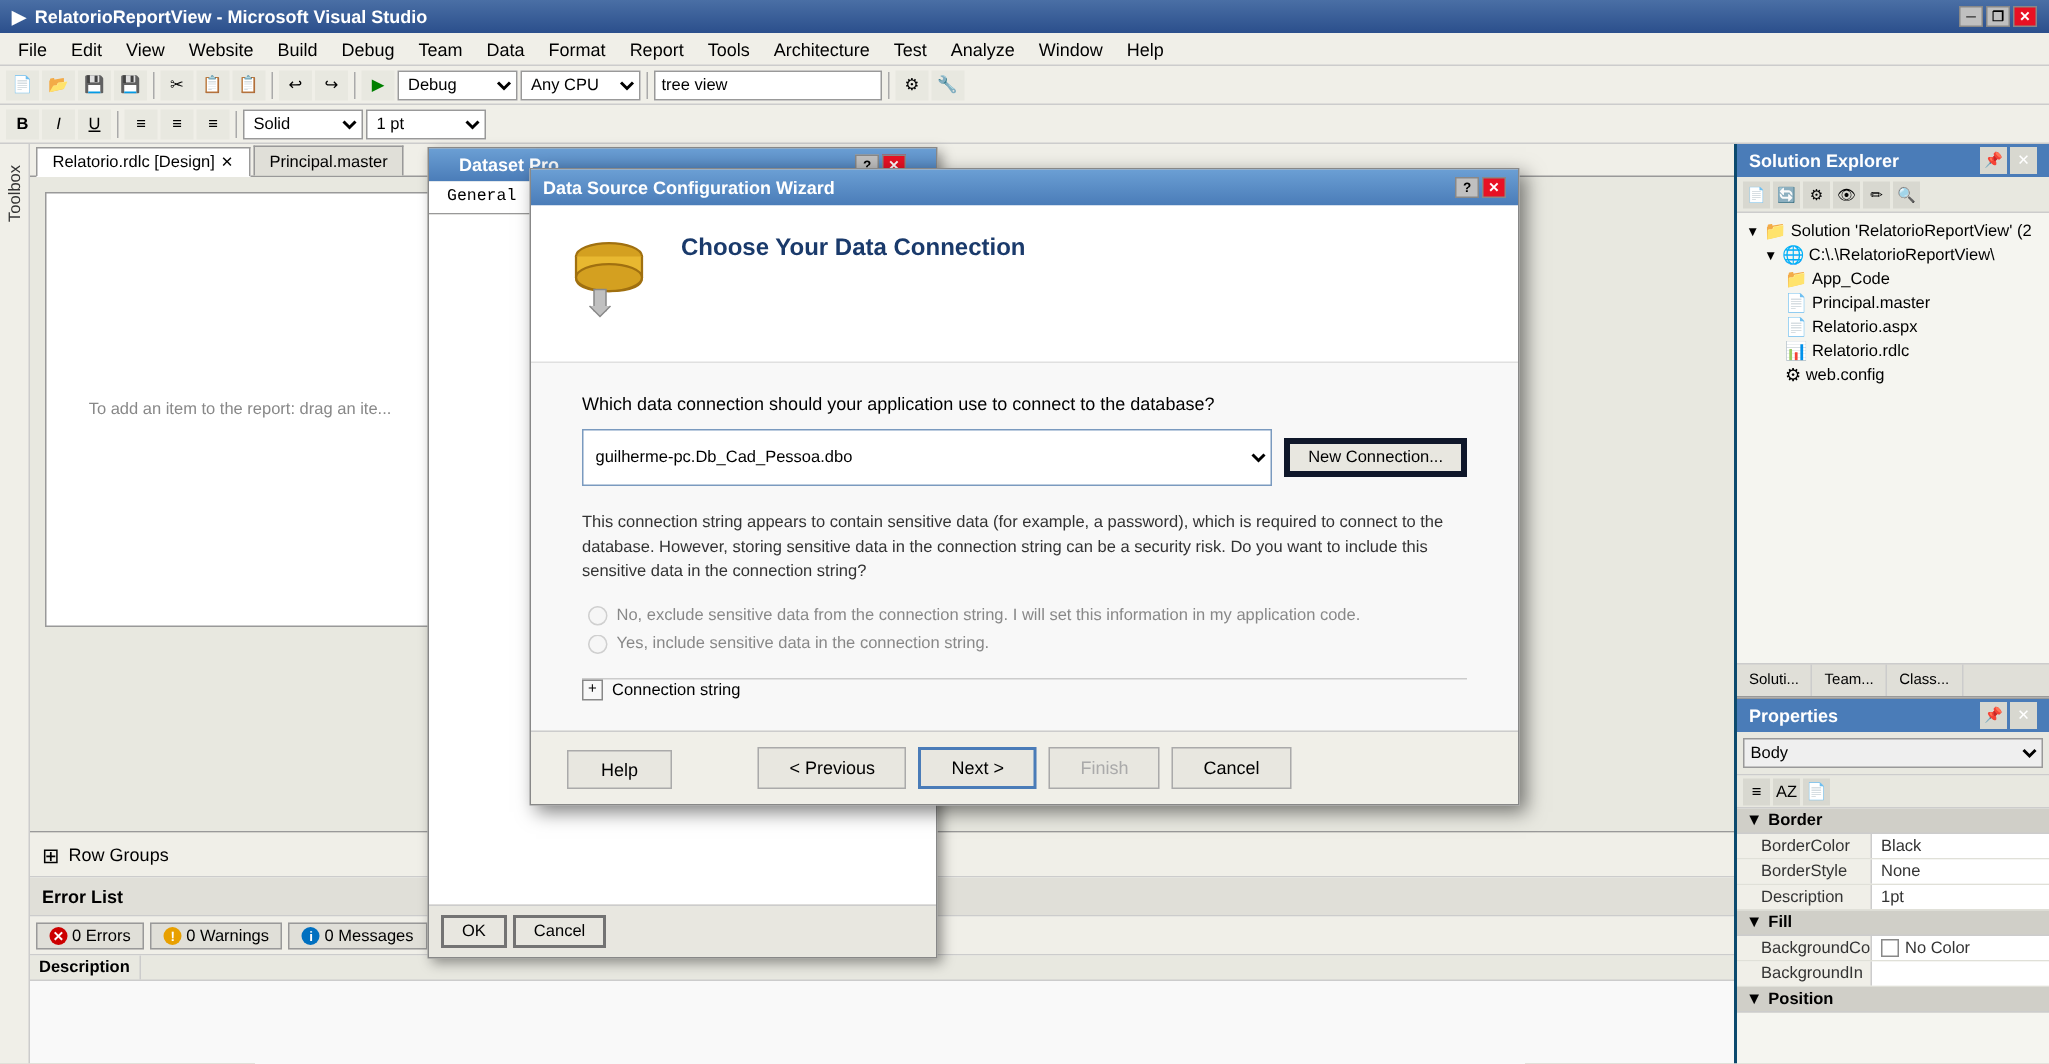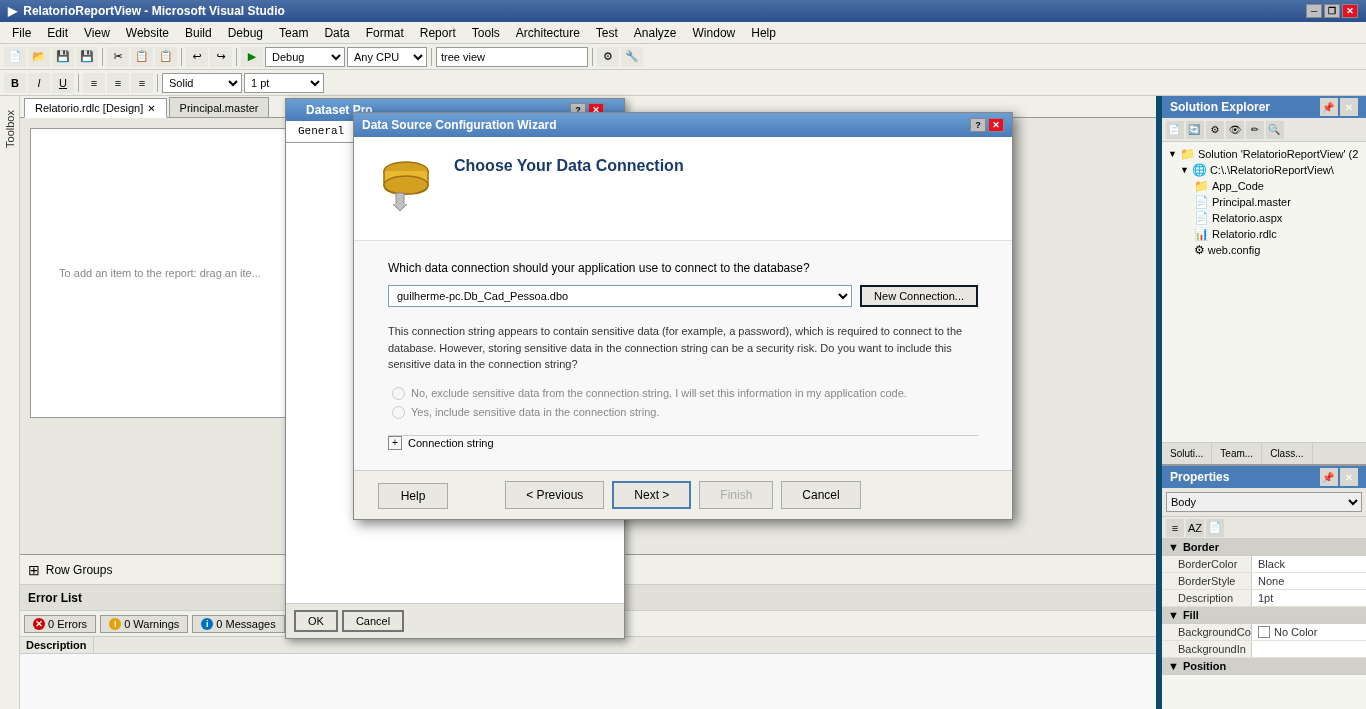--- a/index.html
+++ b/index.html
@@ -57,21 +57,21 @@
     .error-tab { display: flex; align-items: center; gap: 3px; padding: 2px 8px; font-size: 11px; background: #e0dfd8; border: 1px solid #999; cursor: pointer; }
     .error-tab .dot { width: 12px; height: 12px; border-radius: 50%; display: flex; align-items: center; justify-content: center; font-size: 9px; color: white; font-weight: bold; }
     .dot-red { background: #cc0000; }
     .dot-yellow { background: #e8a000; }
     .dot-blue { background: #0070c0; }
     .error-table { font-size: 11px; }
     .error-table-header { display: flex; background: #e8e8e0; border-bottom: 1px solid #ccc; }
     .error-col { padding: 2px 6px; border-right: 1px solid #ccc; font-weight: bold; }
 
     
-    .right-panel { width: 210px; background: #f5f5f0; border-left: 6px solid #0c4a6e; display: flex; flex-direction: column; }
+    .right-panel { width: 210px; background: #f5f5f0; border-left: 2px solid #0c4a6e; display: flex; flex-direction: column; }
     .solution-explorer { flex: 1; border-bottom: 1px solid #999; }
     .panel-header { background: #4a7cb8; color: white; height: 22px; display: flex; align-items: center; padding: 0 8px; font-size: 12px; justify-content: space-between; }
     .panel-header-title { font-weight: bold; }
     .panel-toolbar { background: #e8e8e0; height: 24px; display: flex; align-items: center; padding: 0 4px; gap: 2px; border-bottom: 1px solid #ccc; }
     .panel-btn { width: 18px; height: 18px; background: #d8d8d0; border: 1px solid transparent; display: flex; align-items: center; justify-content: center; font-size: 10px; cursor: pointer; }
     .tree-content { padding: 4px; font-size: 11px; overflow: auto; flex: 1; }
     .tree-item { display: flex; align-items: center; gap: 3px; padding: 1px 2px; cursor: pointer; white-space: nowrap; }
     .tree-indent { padding-left: 14px; }
     .tree-indent2 { padding-left: 28px; }
     .tree-arrow { font-size: 9px; }
@@ -111,22 +111,22 @@
     .wizard-title-bar { background: linear-gradient(to bottom, #6b9fd4, #4a7cb8); color: white; height: 24px; display: flex; align-items: center; padding: 0 8px; font-size: 12px; font-weight: bold; justify-content: space-between; }
     .wizard-title-controls { display: flex; gap: 2px; align-items: center; }
     .wiz-btn { width: 16px; height: 14px; background: #c0c0c0; border: 1px solid #888; font-size: 9px; display: flex; align-items: center; justify-content: center; cursor: pointer; color: black; }
     .wizard-content { padding: 0; }
     .wizard-header { background: white; padding: 20px 24px 16px 24px; display: flex; gap: 20px; align-items: flex-start; border-bottom: 1px solid #e0e0e0; }
     .wizard-icon { font-size: 48px; color: #d4a020; }
     .wizard-header-text h2 { font-size: 16px; font-weight: bold; color: #1a3a6b; margin-bottom: 8px; }
     .wizard-body { padding: 20px 34px; background: #f8f8f8; }
     .wizard-question { font-size: 12px; margin-bottom: 10px; }
     .wizard-dropdown-row { display: flex; gap: 8px; align-items: center; margin-bottom: 16px; }
-    .wizard-select { flex: 1; height: 22px; font-size: 11px; border: 1px solid #7a9abf; padding: 0 4px; background: white; }
-    .wizard-new-btn { padding: 3px 12px; font-size: 11px; background: #e8e7e0; border: 2px solid #0f172a; cursor: pointer; white-space: nowrap; }
+    .wizard-select { flex: 1; height: 38px; font-size: 11px; border: 1px solid #7a9abf; padding: 0 4px; background: white; }
+    .wizard-new-btn { padding: 3px 12px; font-size: 11px; background: #e8e7e0; border: 4px solid #0f172a; cursor: pointer; white-space: nowrap; }
     .wizard-warning { font-size: 11px; color: #333; line-height: 1.5; margin-bottom: 14px; }
     .wizard-radio-group { display: flex; flex-direction: column; gap: 6px; margin-bottom: 16px; padding-left: 4px; }
     .wizard-radio { display: flex; align-items: center; gap: 6px; font-size: 11px; color: #888; }
     .wizard-radio input { margin: 0; }
     .wizard-conn-string { display: flex; align-items: center; gap: 6px; font-size: 11px; cursor: pointer; }
     .wizard-conn-icon { width: 14px; height: 14px; border: 1px solid #888; display: flex; align-items: center; justify-content: center; font-size: 10px; cursor: pointer; }
     .wizard-divider { border: none; border-top: 1px solid #ccc; margin: 0 0 0 0; }
     .wizard-footer { background: #f0efe8; padding: 10px 24px; display: flex; justify-content: center; gap: 8px; border-top: 1px solid #ccc; }
     .wizard-footer-btn { padding: 5px 20px; font-size: 12px; background: #e8e7e0; border: 1px solid #aaa; cursor: pointer; min-width: 70px; }
     .wizard-footer-btn.primary { background: #e8e7e0; border: 2px solid #4a7cb8; }

